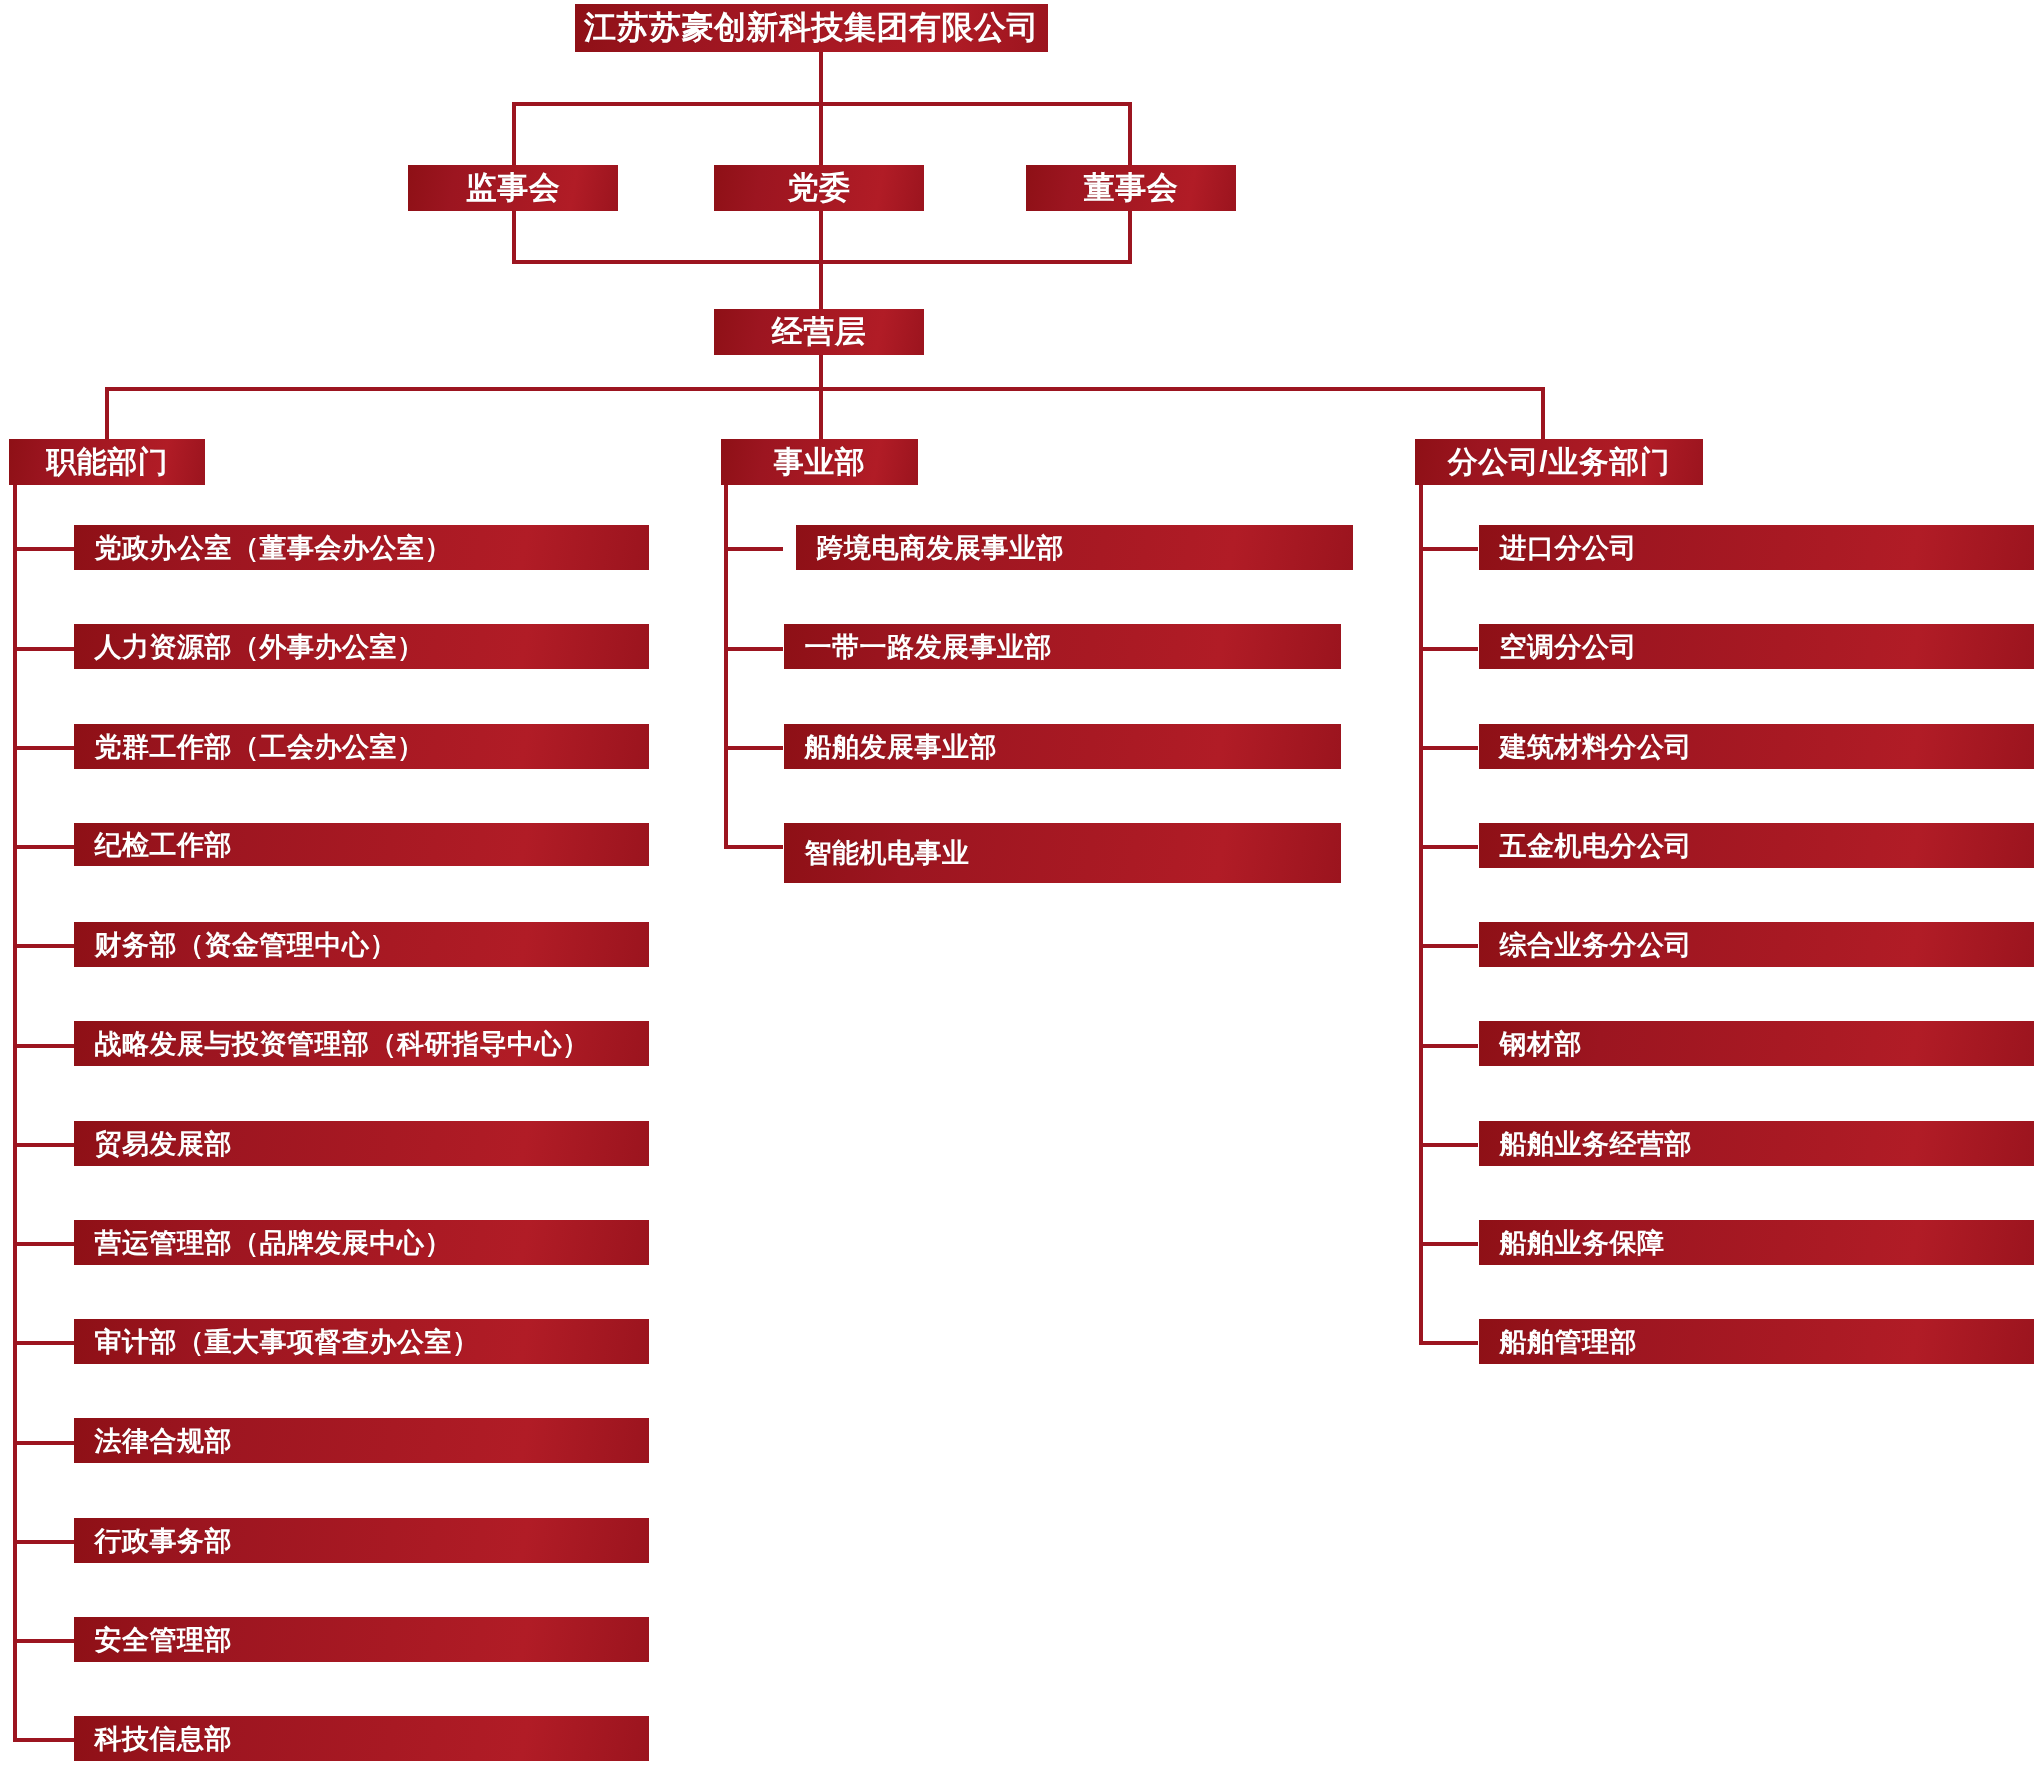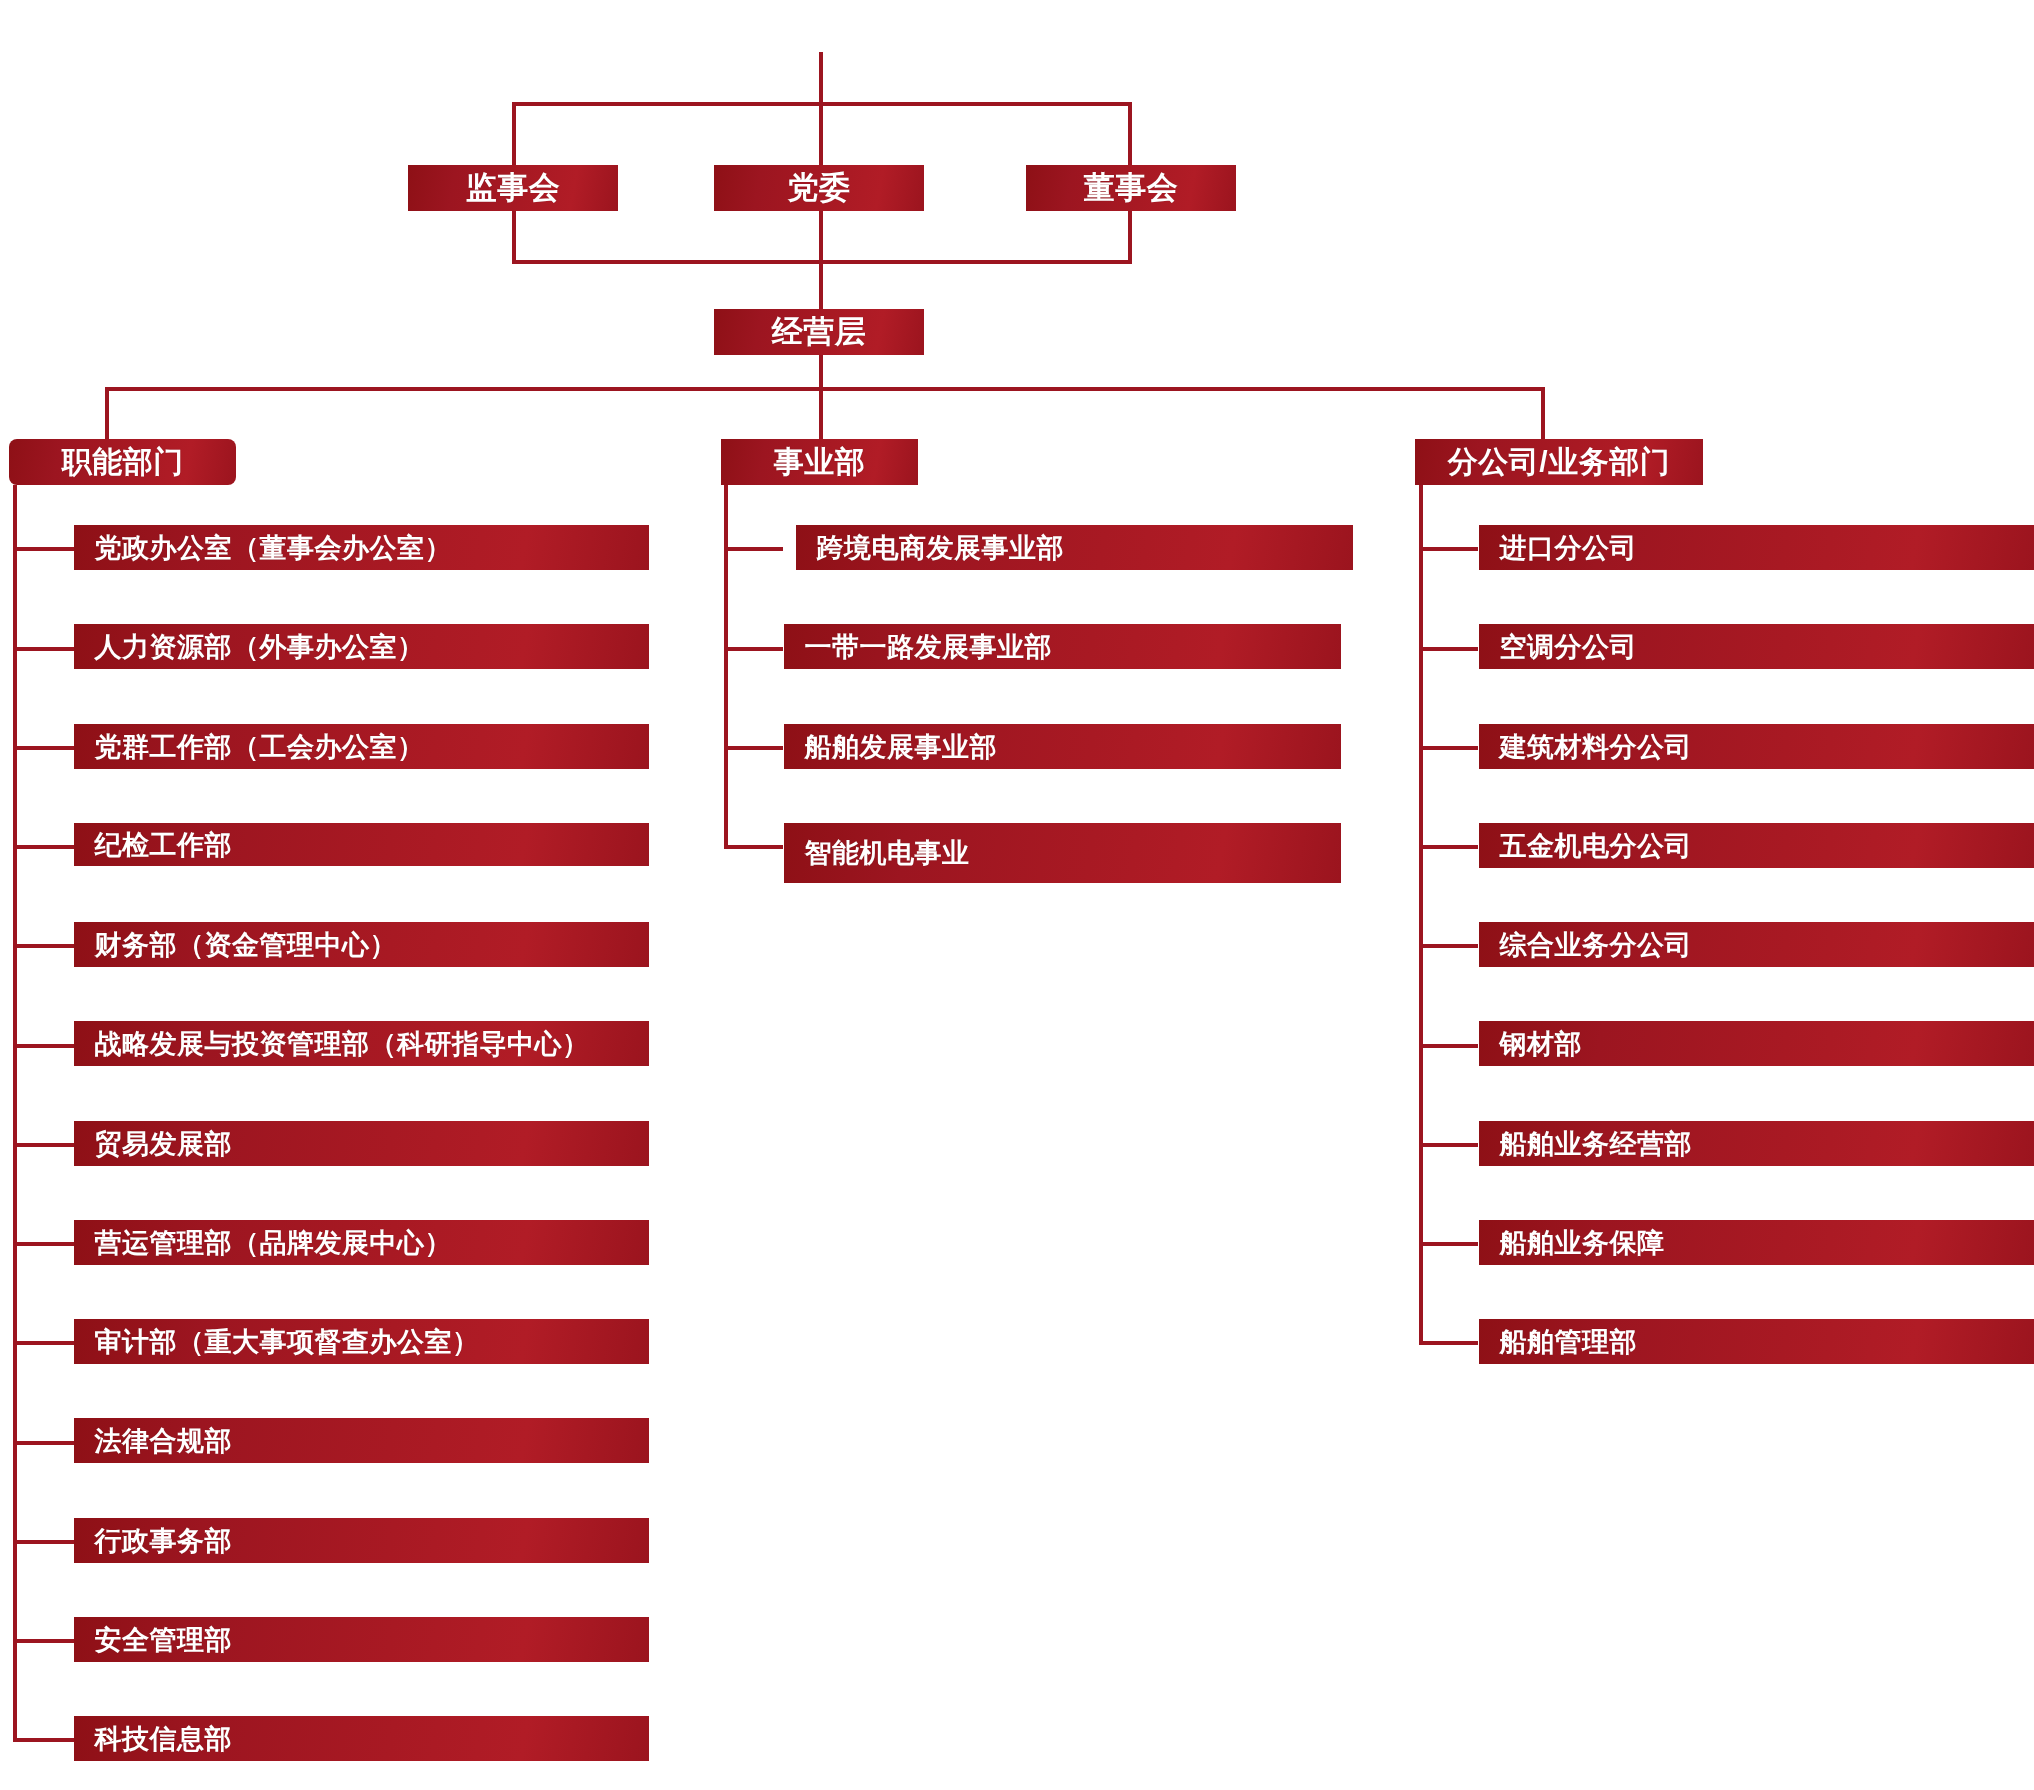--- a/index.html
+++ b/index.html
@@ -73,20 +73,21 @@
 
   
   .spine { width: 3.7px; background: #9C1520; }
   .stub  { height: 3.7px; background: #9C1520; }
 </style>
 </head>
 <body>
 
 <div id="chart">
 
+  <div class="node center" id="root-node" style="left:575px; top:3.7px; width:473px; height:48px;">江苏苏豪创新科技集团有限公司</div>
 
   <div class="ln lv" style="left:819px; top:52px; width:3.7px; height:54px;"></div>
 
   <div class="ln lh" style="left:512px; top:102px; width:620px; height:3.7px;"></div>
 
   <div class="ln lv" style="left:512px; top:102px; width:3.7px; height:63px;"></div>
   <div class="ln lv" style="left:819px; top:102px; width:3.7px; height:63px;"></div>
   <div class="ln lv" style="left:1128px; top:102px; width:3.7px; height:63px;"></div>
 
   <div class="node center tier2" style="left:408px; top:165px; width:210px; height:46px;">监事会</div>
@@ -101,21 +102,21 @@
   <div class="ln lv" style="left:819px; top:211px; width:3.7px; height:100px;"></div>
 
   <div class="node center" id="mgmt-node" style="left:714px; top:309px; width:210px; height:46px;">经营层</div>
 
   <div class="ln lv" style="left:819px; top:355px; width:3.7px; height:35px;"></div>
   <div class="ln lh" style="left:105px; top:387px; width:1440px; height:3.7px;"></div>
   <div class="ln lv" style="left:105px; top:387px; width:3.7px; height:54px;"></div>
   <div class="ln lv" style="left:819px; top:387px; width:3.7px; height:54px;"></div>
   <div class="ln lv" style="left:1541px; top:387px; width:3.7px; height:54px;"></div>
 
-  <div class="node center cat-head" style="left:9.3px; top:439px; width:227px; height:46px;border-radius:8px;">职能部门</div>
+  <div class="node center cat-head" style="left:9.3px; top:439px; width:196px; height:46px;">职能部门</div>
 
   <div class="node center cat-head" style="left:721px; top:439px; width:197px; height:46px;">事业部</div>
 
   <div class="node center cat-head" style="left:1415px; top:439px; width:288px; height:46px;">分公司/业务部门</div>
 
   <div class="spine" style="position: absolute; left: 13px; top: 485px; height: 1257px; z-index: 1;"></div>
 
   <div id="col1">
       <div class="stub" style="position: absolute; left: 13px; top: 547px; width: 61px; height: 3.7px; z-index: 1;"></div>
       <div class="node left leaf" style="left: 74px; top: 525px; width: 575px; height: 45px; padding-left: 20.4px;">党政办公室（董事会办公室）</div>

